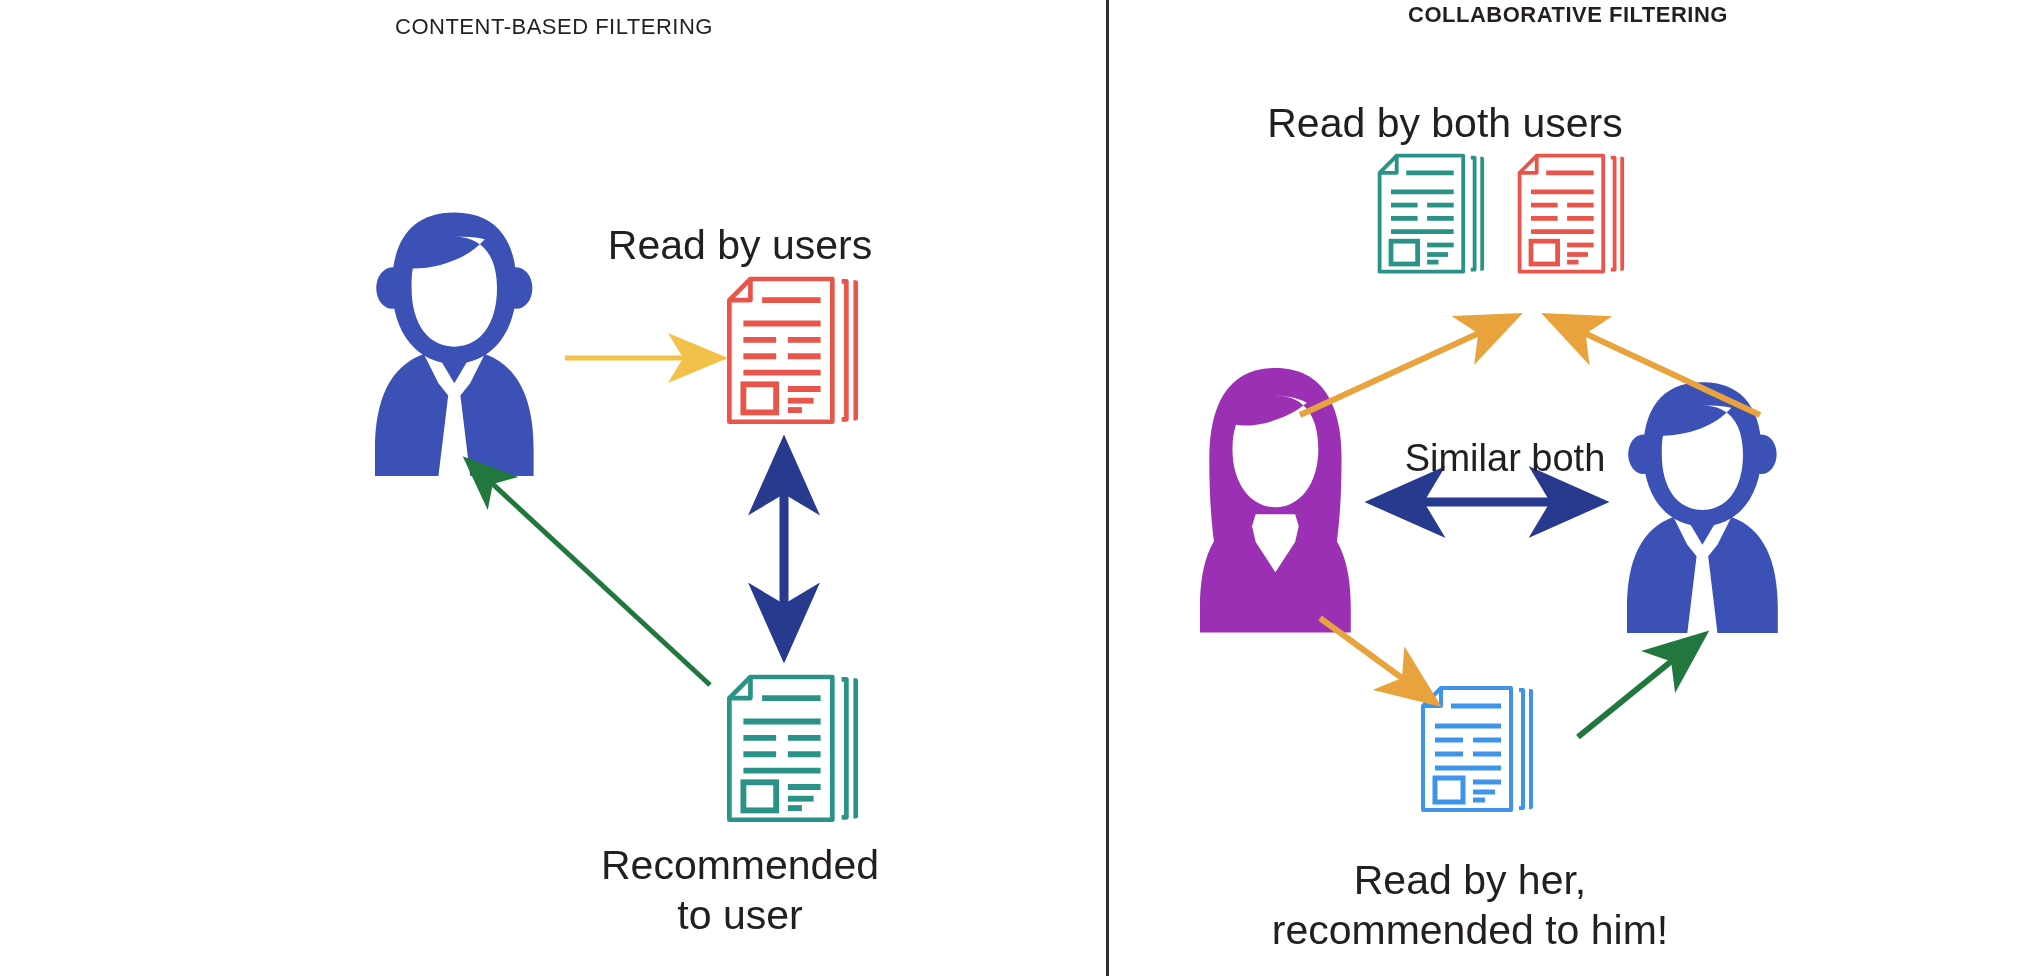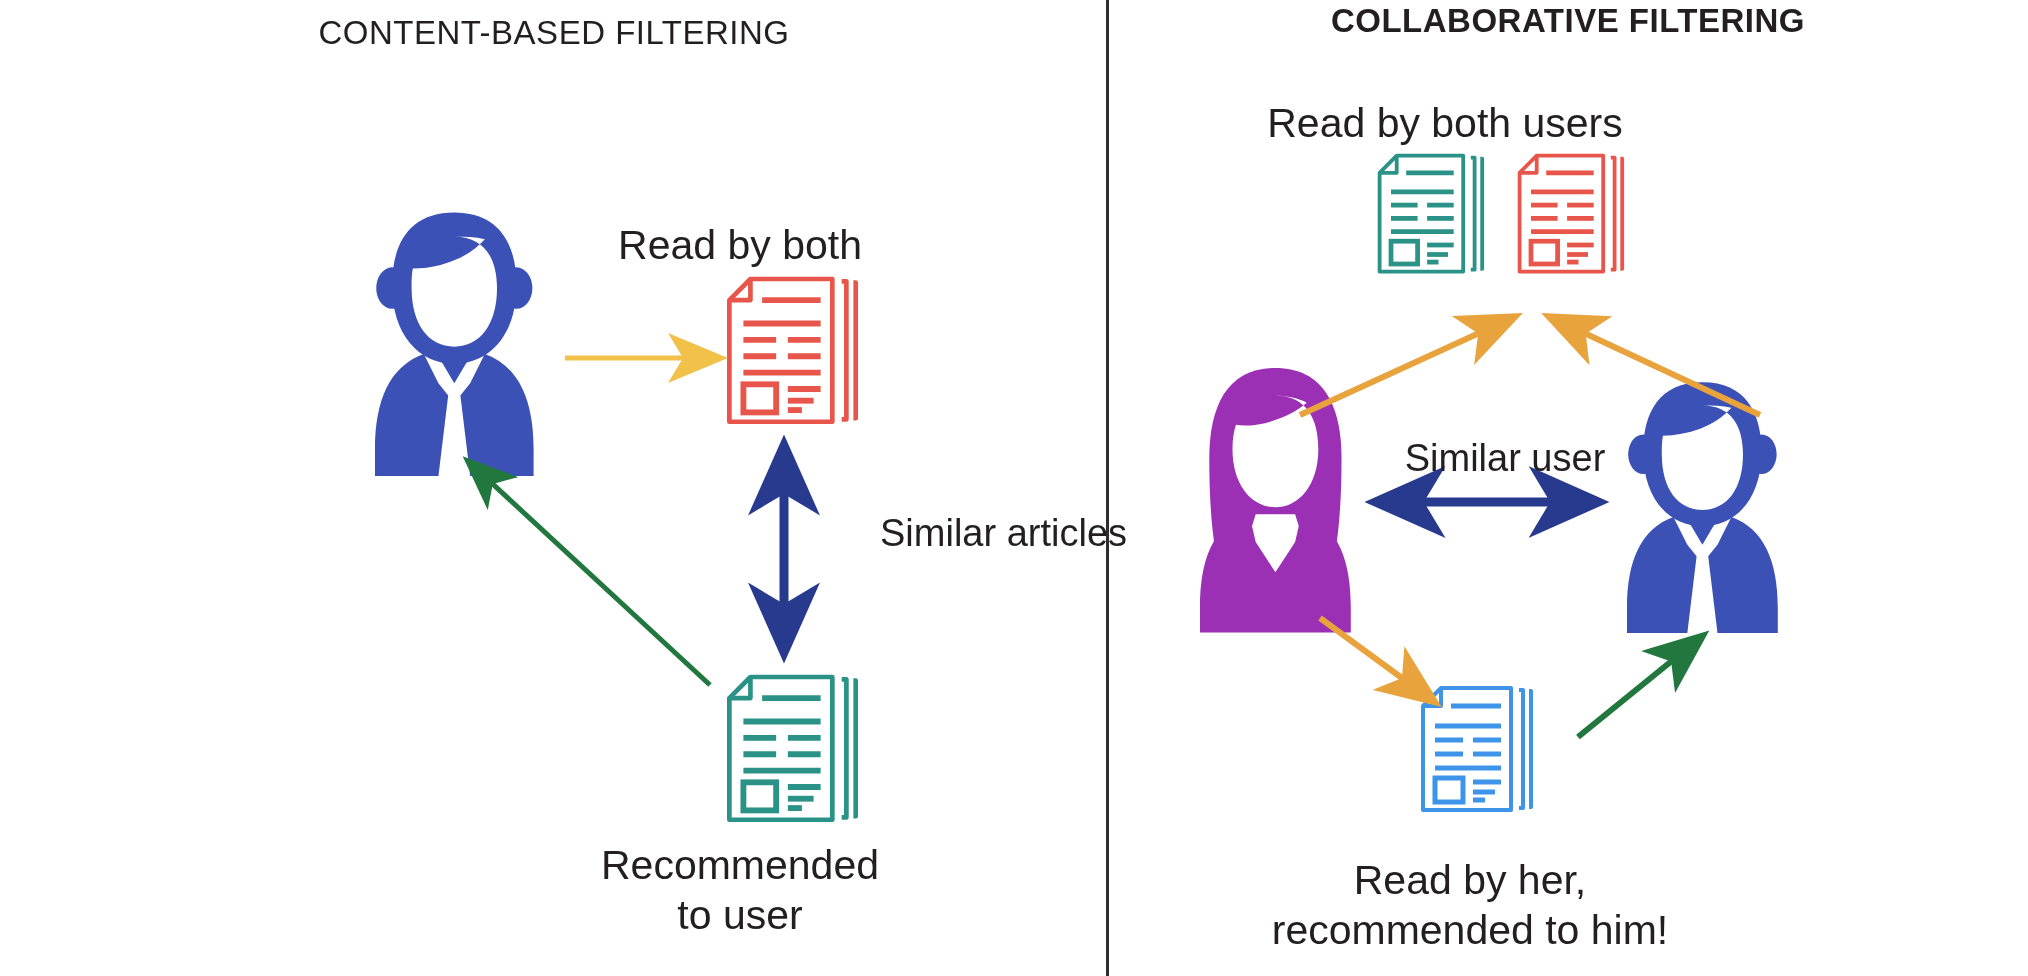--- a/index.html
+++ b/index.html
@@ -35,21 +35,21 @@
     width: 3px;
     height: 976px;
     background: #2e2e2e;
   }
 
   .panel-title {
     position: absolute;
     top: 14px;
     width: 100%;
     text-align: center;
-    font-size: 33px;
+    font-size: 22px;
     letter-spacing: 0.5px;
     font-weight: 400;
     color: #231f20;
     white-space: nowrap;
   }
   #panel-right .panel-title { top: 2px; font-weight: bold; }
 
   .caption {
     position: absolute;
     text-align: center;
@@ -228,30 +228,29 @@
       <line x1="1378" y1="502" x2="1596" y2="502" stroke="#283a8e" stroke-width="9" marker-start="url(#head-navy-start)" marker-end="url(#head-navy-end)"></line>
 
       <line x1="1320" y1="618" x2="1432" y2="700" stroke="#e8a33d" stroke-width="6" marker-end="url(#head-orange)"></line>
 
       <line x1="1578" y1="737" x2="1700" y2="638" stroke="#22773f" stroke-width="6" marker-end="url(#head-green)"></line>
     </g>
   </svg>
 
   <div class="panel" id="panel-left">
     <div class="panel-title">CONTENT-BASED FILTERING</div>
-    <div class="caption lbl-read-by-user">Read by both</div>
+    <div class="caption lbl-read-by-user">Read by users</div>
     <div class="caption lbl-recommended">Recommended
 to user</div>
-    <div class="caption lbl-similar-art">Similar articles</div>
   </div>
 
   <div class="divider"></div>
 
   <div class="panel" id="panel-right">
     <div class="panel-title">COLLABORATIVE FILTERING</div>
   </div>
 
   <div class="caption lbl-read-both">Read by both users</div>
-  <div class="caption lbl-similar-users">Similar user</div>
+  <div class="caption lbl-similar-users">Similar both</div>
   <div class="caption lbl-read-her">Read by her,
 recommended to him!</div>
 
 </div>
 
 </body></html>

